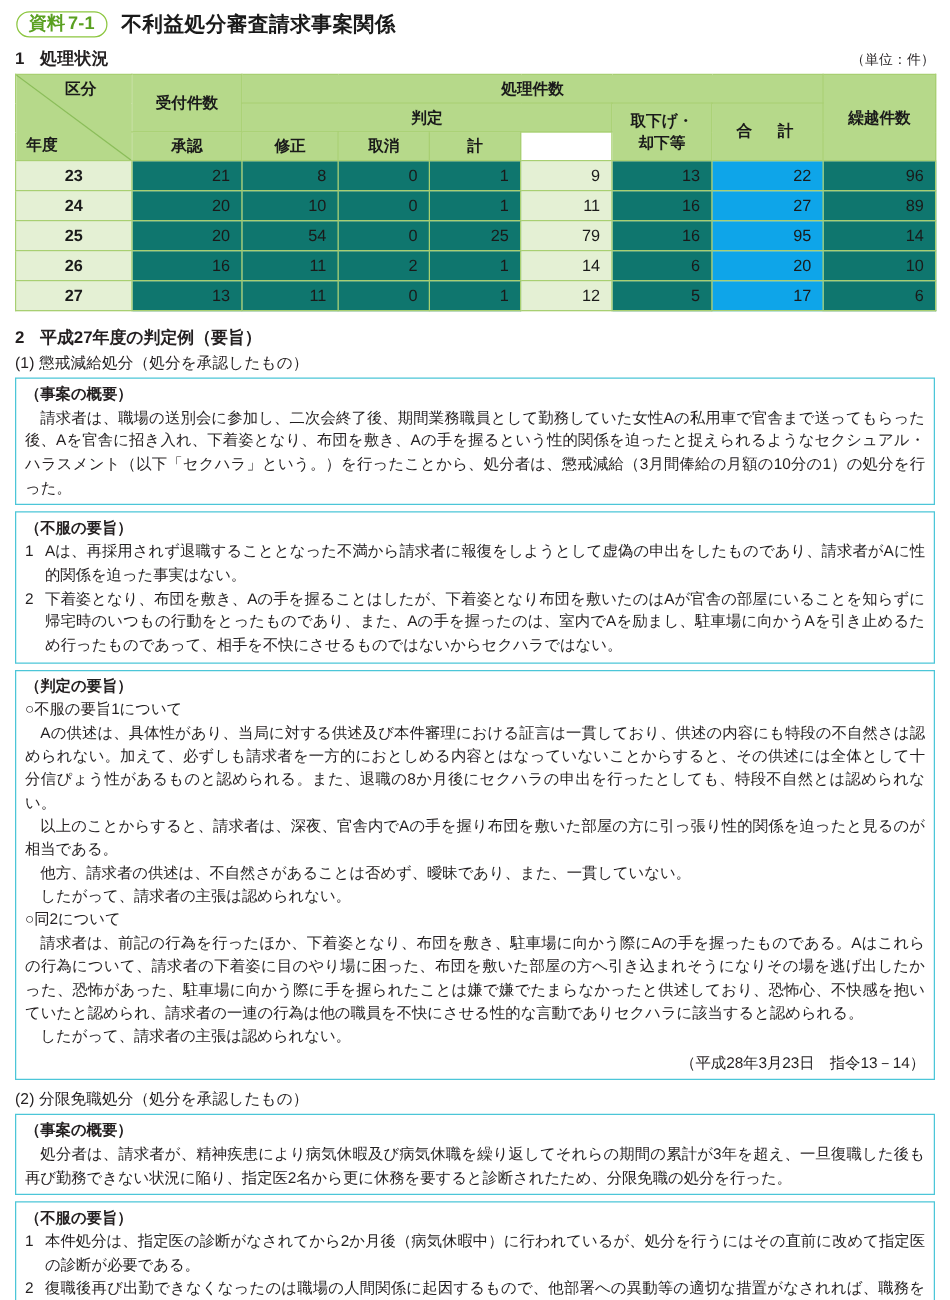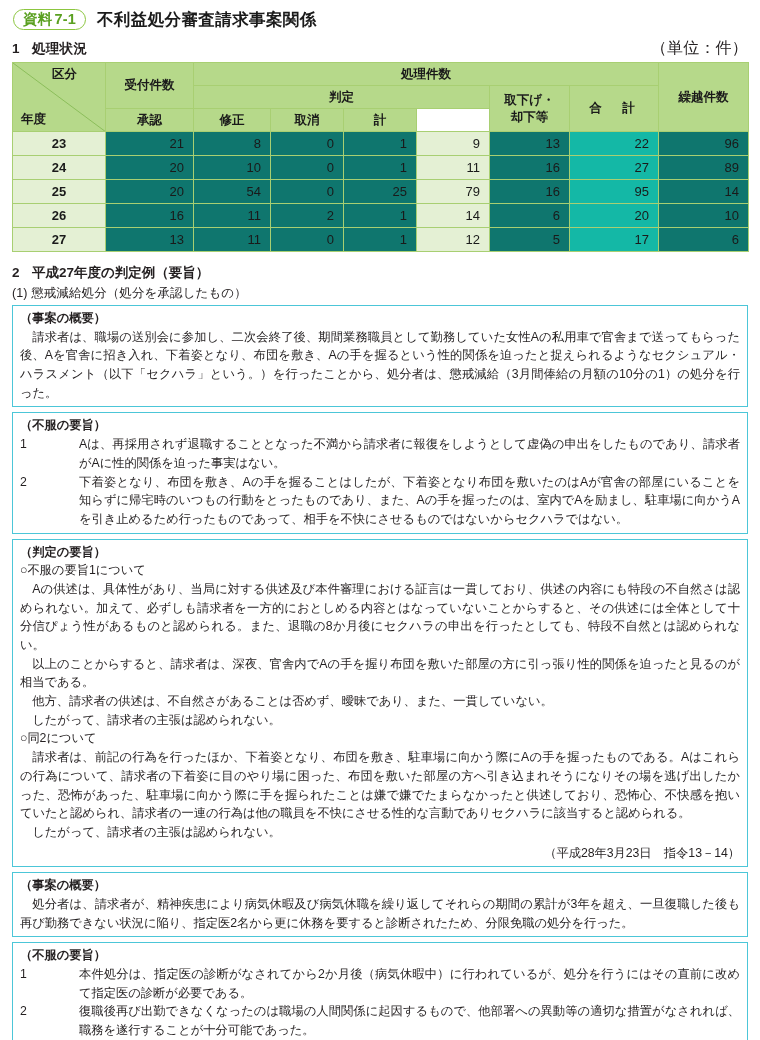--- a/index.html
+++ b/index.html
@@ -63,21 +63,21 @@
   .sec-head {
     display: flex;
     align-items: baseline;
     padding: 8px 12px 3px 12px;
     font-size: 13.5px;
     font-weight: bold;
   }
   .sec-head .num { width: 20px; flex: 0 0 20px; }
   .sec-head .txt { flex: 1 1 auto; letter-spacing: 0.3px; }
   .sec-head .unit {
-    font-size: 16px;
+    font-size: 11px;
     font-weight: normal;
     letter-spacing: 0.2px;
     color: #231f20;
   }
 
   
   .tbl-wrap { padding: 0 12px; }
   table.stat {
     width: 736px;
     border-collapse: collapse;
@@ -132,21 +132,21 @@
     color: #1a1a1a;
     height: 24px;
   }
   table.stat tbody td.year {
     background: #e4f0d4;
     text-align: center;
     padding-right: 0;
     font-weight: bold;
   }
   table.stat tbody td.sum-judge { background: #e4f0d4; }
-  table.stat tbody td.sum-total { background: #14b8a6; }
+  table.stat tbody td.sum-total { background: #0ea5e9; }
 
   
   .sec2-head {
     padding: 12px 12px 1px 12px;
     font-size: 13.5px;
     font-weight: bold;
     display: flex;
     align-items: baseline;
   }
   .sec2-head .num { width: 20px; flex: 0 0 20px; }
@@ -183,21 +183,20 @@
     margin: 0;
   }
   .box .numitem .n {
     flex: 0 0 16px;
     width: 16px;
   }
   .box .numitem .t {
     flex: 1 1 auto;
     text-align: justify;
     text-justify: inter-ideograph;
-    margin-left: 43px;
   }
   .box .right {
     text-align: right;
     margin-top: 2px;
   }
 </style>
 </head>
 <body>
 
 <div class="page">
@@ -347,20 +346,21 @@
     <p class="ind">Aの供述は、具体性があり、当局に対する供述及び本件審理における証言は一貫しており、供述の内容にも特段の不自然さは認められない。加えて、必ずしも請求者を一方的におとしめる内容とはなっていないことからすると、その供述には全体として十分信ぴょう性があるものと認められる。また、退職の8か月後にセクハラの申出を行ったとしても、特段不自然とは認められない。</p>
     <p class="ind">以上のことからすると、請求者は、深夜、官舎内でAの手を握り布団を敷いた部屋の方に引っ張り性的関係を迫ったと見るのが相当である。</p>
     <p class="ind">他方、請求者の供述は、不自然さがあることは否めず、曖昧であり、また、一貫していない。</p>
     <p class="ind">したがって、請求者の主張は認められない。</p>
     <p>○同2について</p>
     <p class="ind">請求者は、前記の行為を行ったほか、下着姿となり、布団を敷き、駐車場に向かう際にAの手を握ったものである。Aはこれらの行為について、請求者の下着姿に目のやり場に困った、布団を敷いた部屋の方へ引き込まれそうになりその場を逃げ出したかった、恐怖があった、駐車場に向かう際に手を握られたことは嫌で嫌でたまらなかったと供述しており、恐怖心、不快感を抱いていたと認められ、請求者の一連の行為は他の職員を不快にさせる性的な言動でありセクハラに該当すると認められる。</p>
     <p class="ind">したがって、請求者の主張は認められない。</p>
     <p class="right">（平成28年3月23日　指令13－14）</p>
   </div>
 
+  <div class="sub-head">(2) 分限免職処分（処分を承認したもの）</div>
 
   <div class="box">
     <div class="bt">（事案の概要）</div>
     <p class="ind">処分者は、請求者が、精神疾患により病気休暇及び病気休職を繰り返してそれらの期間の累計が3年を超え、一旦復職した後も再び勤務できない状況に陥り、指定医2名から更に休務を要すると診断されたため、分限免職の処分を行った。</p>
   </div>
 
   <div class="box">
     <div class="bt">（不服の要旨）</div>
     <div class="numitem">
       <span class="n">1</span>

